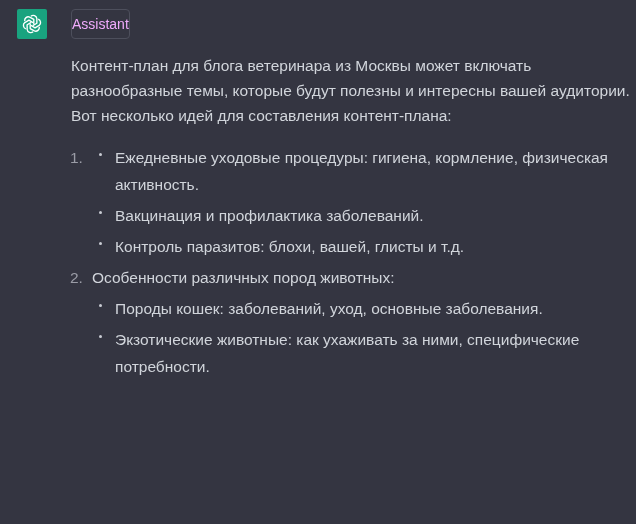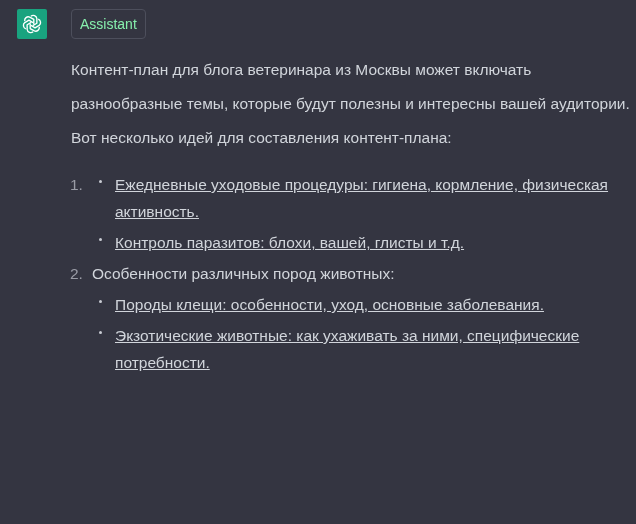--- a/index.html
+++ b/index.html
@@ -26,61 +26,60 @@
       display: flex;
       align-items: center;
       justify-content: center;
     }
     .avatar svg { width: 22px; height: 22px; }
     .badge {
       position: absolute;
       left: 71px;
       top: 9px;
       height: 28px;
-      padding: 0 8px;
+      padding: 0 0;
       border: 1px solid #4d4f5c;
       border-radius: 4px;
       font-size: 14px;
       line-height: 28px;
-      color: #86efac;
+      color: #f0abfc;
       box-sizing: content-box;
     }
     .content {
       position: absolute;
       left: 71px;
       top: 53px;
       width: 560px;
       font-size: 15.5px;
       line-height: 27px;
       color: #d1d5db;
     }
     .intro {
       margin: 0 0 16px 0;
-      line-height: 34px;
+      line-height: 25px;
     }
     ol.main {
       list-style: none;
       margin: 0;
       padding: 0;
     }
     ol.main > li {
       position: relative;
       padding-left: 21px;
     }
     .num {
       position: absolute;
       left: -1px;
       top: 0;
       color: #9a9ca6;
     }
     ul.sub {
       list-style: none;
       margin: 0 0 4px 0;
       padding: 0;
-      text-decoration: underline;
     }
     ul.sub > li {
       position: relative;
       padding-left: 23px;
       margin: 4px 0 4px 0;
       line-height: 27px;
     }
     .bullet {
       position: absolute;
       left: 7px;
@@ -110,25 +109,26 @@
 <div class="badge">Assistant</div>
 
 <div class="content">
   <p class="intro">Контент-план для блога ветеринара из Москвы может включать разнообразные темы, которые будут полезны и интересны вашей аудитории. Вот несколько идей для составления контент-плана:</p>
 
   <ol class="main">
     <li>
       <span class="num">1.</span>
       <ul class="sub">
         <li><span class="bullet"></span><span>Ежедневные уходовые процедуры: гигиена, кормление, физическая активность.</span></li>
+        <li><span class="bullet"></span><span>Вакцинация и профилактика заболеваний.</span></li>
         <li><span class="bullet"></span><span>Контроль паразитов: блохи, вашей, глисты и т.д.</span></li>
       </ul>
     </li>
     <li>
       <span class="num">2.</span>
       <span>Особенности различных пород животных:</span>
       <ul class="sub">
-        <li><span class="bullet"></span><span>Породы клещи: особенности, уход, основные заболевания.</span></li>
+        <li><span class="bullet"></span><span>Породы кошек: заболеваний, уход, основные заболевания.</span></li>
         <li><span class="bullet"></span><span>Экзотические животные: как ухаживать за ними, специфические потребности.</span></li>
       </ul>
     </li>
   </ol>
 </div>
 
 </body></html>

